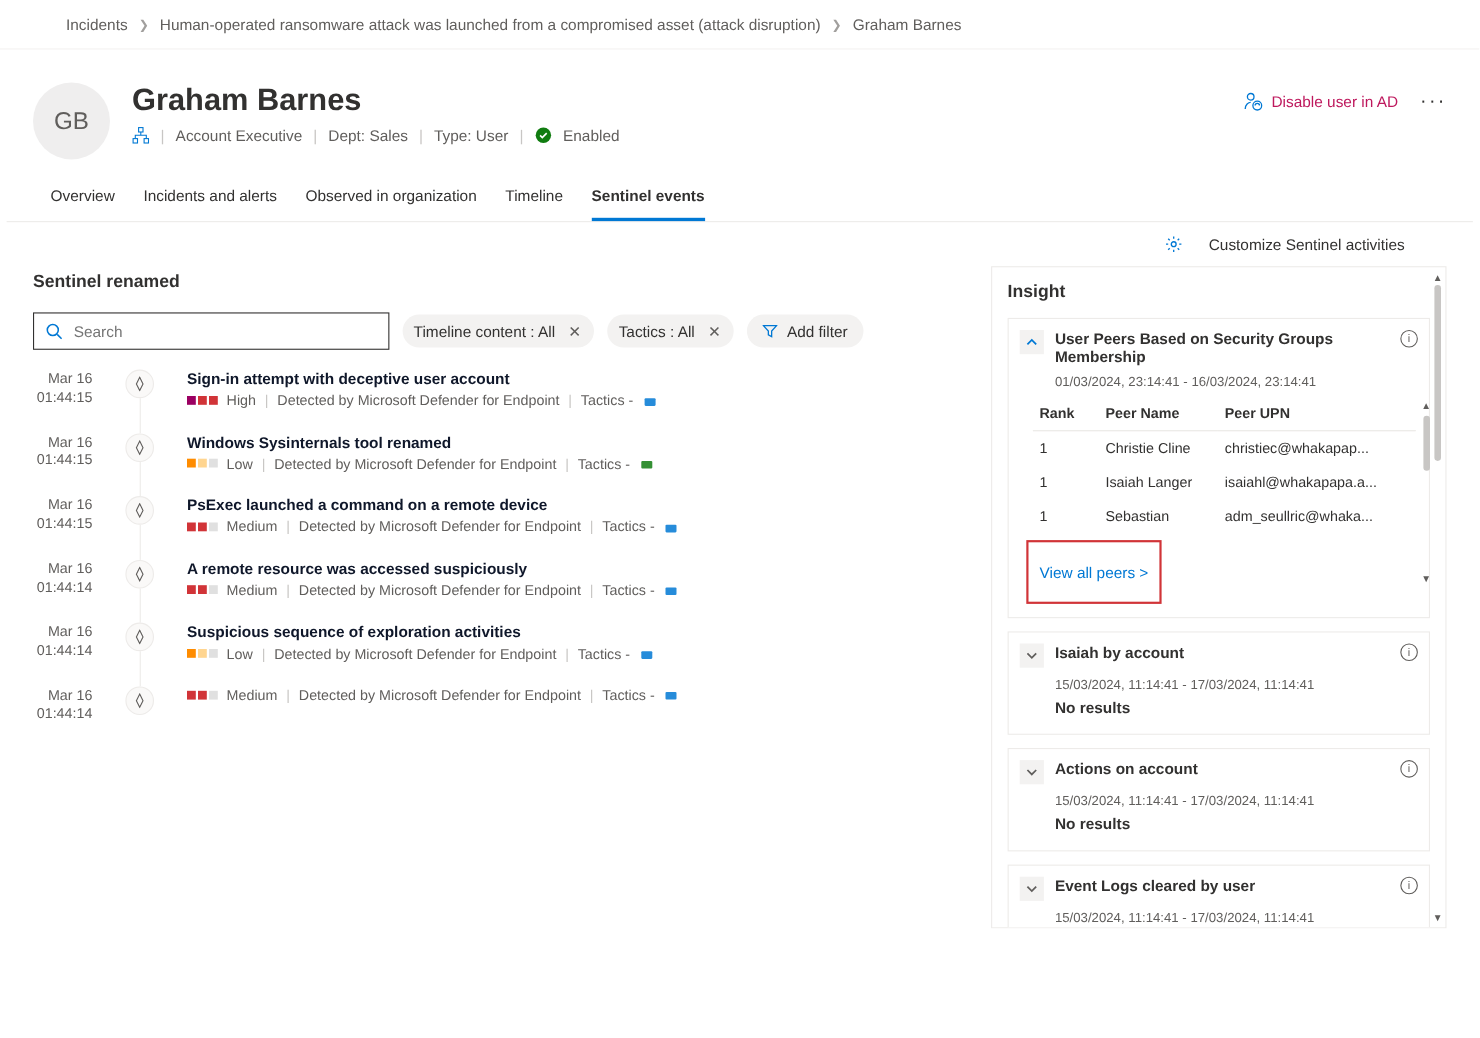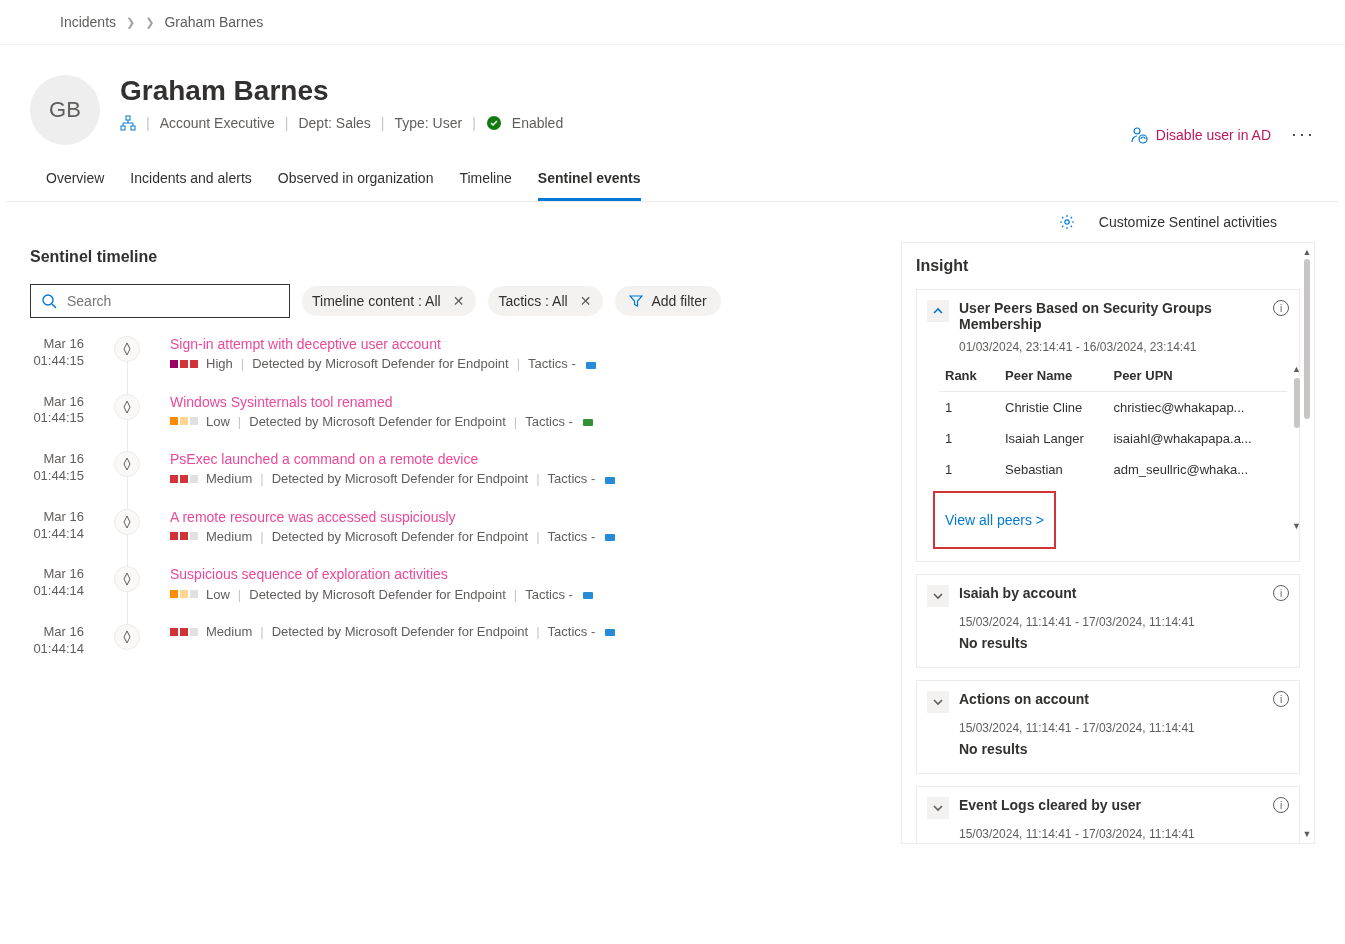--- a/index.html
+++ b/index.html
@@ -17,21 +17,21 @@
     display: flex;
     align-items: center;
     gap: 10px;
     border-bottom: 1px solid #f3f2f1;
   }
   .breadcrumb a { color: #605e5c; text-decoration: none; }
   .breadcrumb .chev { color: #a19f9d; font-size: 11px; }
   .header {
     display: flex;
     padding: 30px 30px 0 30px;
-    align-items: flex-end;
+    align-items: flex-start;
     justify-content: space-between;
   }
   .header-left { display: flex; gap: 20px; }
   .avatar {
     width: 70px; height: 70px;
     border-radius: 50%;
     background: #efeeee;
     display: flex; align-items: center; justify-content: center;
     font-size: 22px; color: #605e5c; font-weight: 400;
   }
@@ -60,21 +60,21 @@
 
   .main {
     display: flex;
     padding: 0 30px 0 30px;
     gap: 26px;
   }
   .timeline-pane { flex: 1; padding-top: 6px; }
   .timeline-title { font-size: 16px; font-weight: 600; margin: 0 0 18px 0; }
   .filter-row { display: flex; align-items: center; gap: 12px; margin-bottom: 18px; }
   .searchbox {
-    width: 260px; height: 34px;
+    width: 324px; height: 34px;
     border: 1px solid #323130;
     display: flex; align-items: center;
     padding: 0 10px; gap: 8px;
   }
   .searchbox input { border: none; outline: none; flex: 1; font-size: 14px; }
   .pill {
     background: #f3f2f1;
     border-radius: 16px;
     height: 30px;
     display: inline-flex; align-items: center;
@@ -97,21 +97,21 @@
     width: 26px; height: 26px; border-radius: 50%;
     background: #faf9f8; border: 1px solid #edebe9;
     display: flex; align-items: center; justify-content: center;
     z-index: 2;
   }
   .t-line {
     position: absolute; left: 50%; top: 26px; bottom: -22px;
     width: 1px; background: #edebe9;
   }
   .t-body { flex: 1; }
-  .t-title { font-weight: 400; color: #ec4899; margin-bottom: 4px; }
+  .t-title { font-weight: 700; color: #0f172a; margin-bottom: 4px; }
   .t-meta { display: flex; align-items: center; gap: 8px; color: #605e5c; font-size: 13px; }
   .t-meta .sep { color: #c8c6c4; }
   .sev { display: inline-flex; gap: 2px; }
   .sev span { width: 8px; height: 8px; background: #e0e0e0; display: inline-block; }
   .sev.high span:nth-child(1){background:#9b0062;}
   .sev.high span:nth-child(2){background:#d13438;}
   .sev.high span:nth-child(3){background:#d13438;}
   .sev.med span:nth-child(1){background:#d13438;}
   .sev.med span:nth-child(2){background:#d13438;}
   .sev.low span:nth-child(1){background:#ff8c00;}
@@ -179,20 +179,21 @@
   }
 
   svg { display: block; }
 </style>
 </head>
 <body>
 
 <div class="breadcrumb">
   <a href="#">Incidents</a>
   <span class="chev">❯</span>
+  <a href="#">Human-operated ransomware attack was launched from a compromised asset (attack disruption)</a>
   <span class="chev">❯</span>
   <span>Graham Barnes</span>
 </div>
 
 <div class="header">
   <div class="header-left">
     <div class="avatar">GB</div>
     <div>
       <h1 class="title">Graham Barnes</h1>
       <div class="meta-row">
@@ -253,21 +254,21 @@
           <path d="M8 1 v2 M8 13 v2 M1 8 h2 M13 8 h2 M3 3 l1.4 1.4 M11.6 11.6 L13 13 M13 3 l-1.4 1.4 M4.4 11.6 L3 13" stroke="#0078d4" stroke-width="1.2"></path>
         </svg>
     </span>
     <span>Customize Sentinel activities</span>
   </div>
 </div>
 
 <div class="main">
 
   <div class="timeline-pane">
-    <h2 class="timeline-title">Sentinel timeline</h2>
+    <h2 class="timeline-title">Sentinel renamed</h2>
 
     <div class="filter-row">
       <div class="searchbox">
         <span>
           <svg width="16" height="16" viewBox="0 0 16 16">
               <circle cx="7" cy="7" r="5" fill="none" stroke="#0078d4" stroke-width="1.4"></circle>
               <path d="M11 11 L15 15" stroke="#0078d4" stroke-width="1.4"></path>
             </svg>
         </span>
         <input type="text" placeholder="Search" style="">

